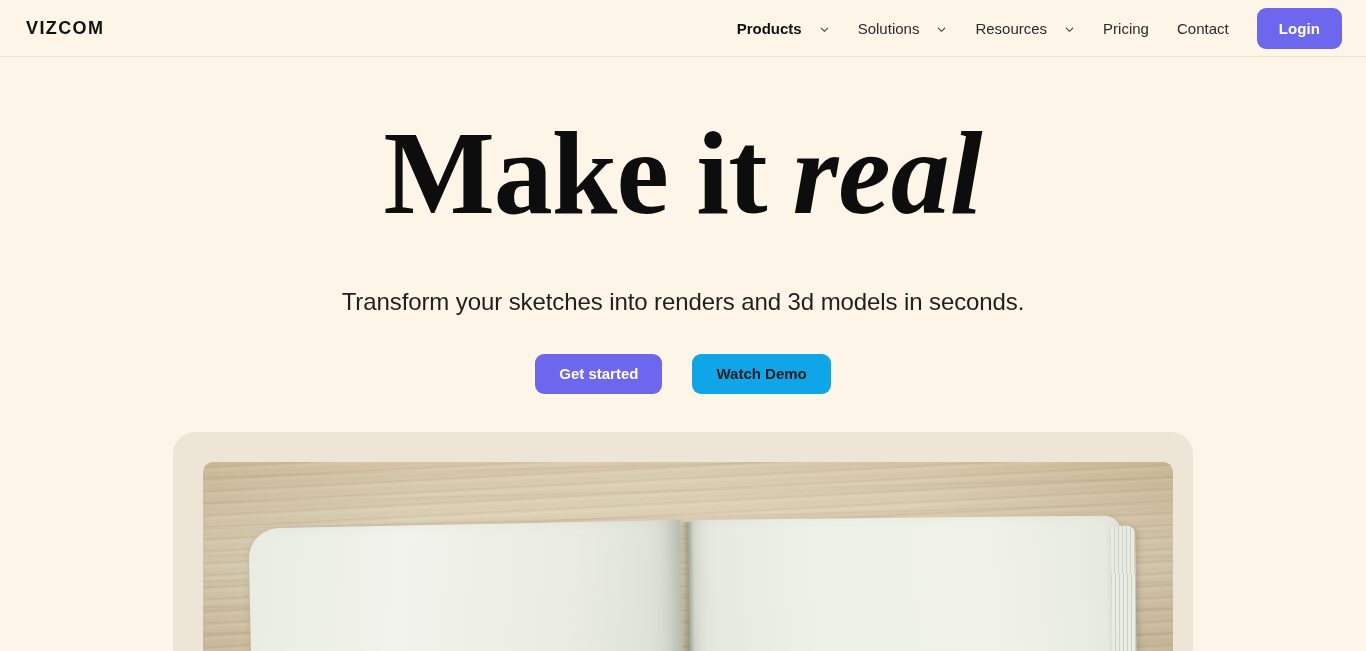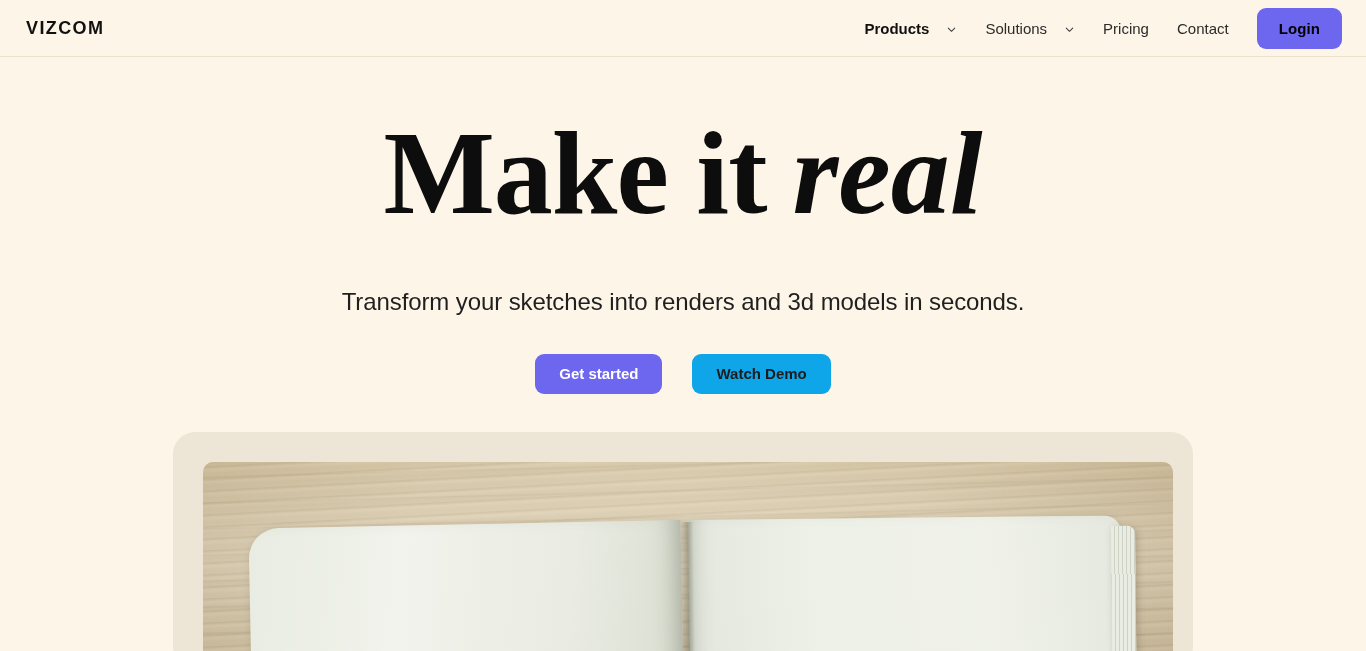--- a/index.html
+++ b/index.html
@@ -67,21 +67,21 @@
     width: 11px;
     height: 11px;
     position: relative;
     top: 1px;
   }
   .chev svg { display: block; }
 
   .login-btn {
     margin-left: 14px;
     background: #6D67EF;
-    color: #000000;
+    color: #ffffff;
     font-size: 15px;
     font-weight: 700;
     border: none;
     border-radius: 9px;
     padding: 0 22px;
     height: 41px;
     line-height: 41px;
     cursor: pointer;
     font-family: "Liberation Sans", sans-serif;
     letter-spacing: 0.1px;
@@ -307,20 +307,28 @@
 
     <div class="nav-item">
       <span>Solutions</span>
       <span class="chev">
         <svg width="11" height="11" viewBox="0 0 12 12" fill="none">
           <path d="M2.5 4.5 L6 8 L9.5 4.5" stroke="#3a3a3a" stroke-width="1.1" stroke-linecap="round" stroke-linejoin="round"></path>
         </svg>
       </span>
     </div>
 
+    <div class="nav-item">
+      <span>Resources</span>
+      <span class="chev">
+        <svg width="11" height="11" viewBox="0 0 12 12" fill="none">
+          <path d="M2.5 4.5 L6 8 L9.5 4.5" stroke="#3a3a3a" stroke-width="1.1" stroke-linecap="round" stroke-linejoin="round"></path>
+        </svg>
+      </span>
+    </div>
 
     <div class="nav-item">
       <span>Pricing</span>
     </div>
 
     <div class="nav-item">
       <span>Contact</span>
     </div>
 
     <button class="login-btn">Login</button>

